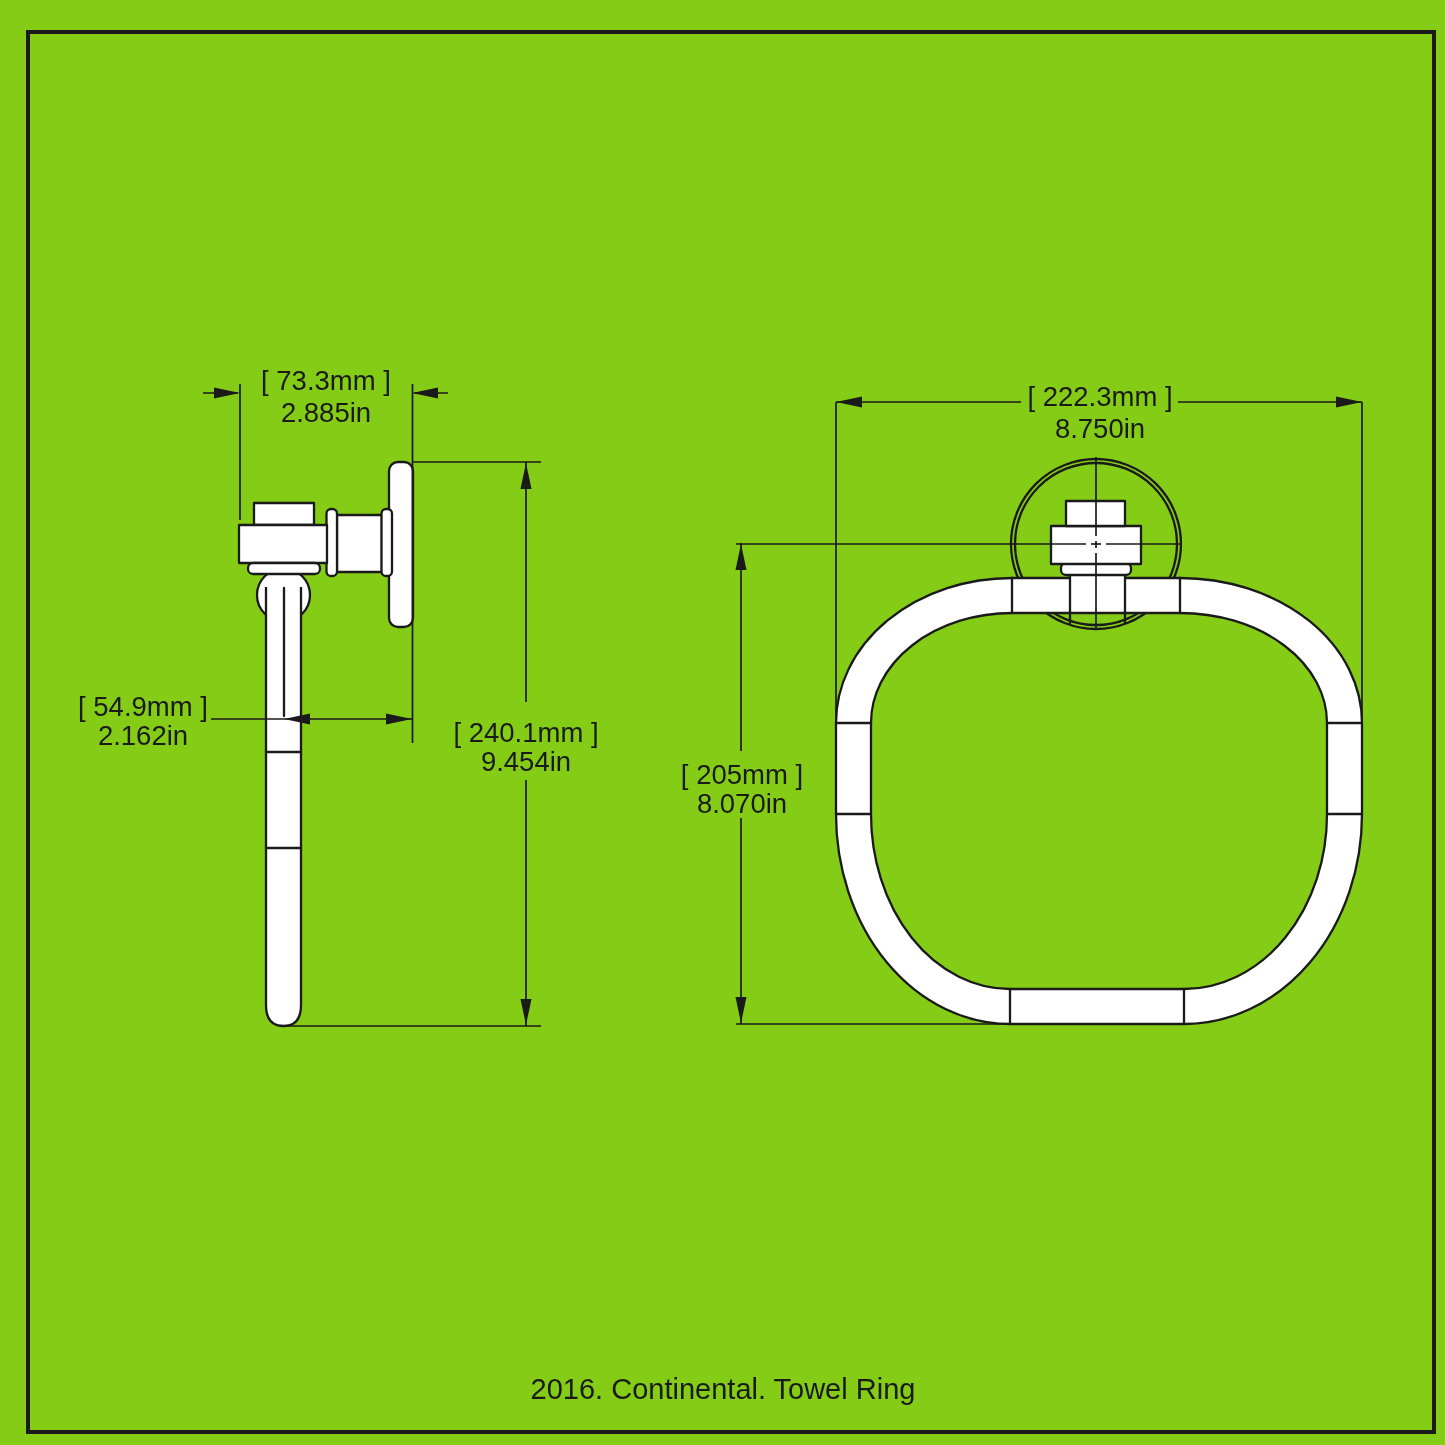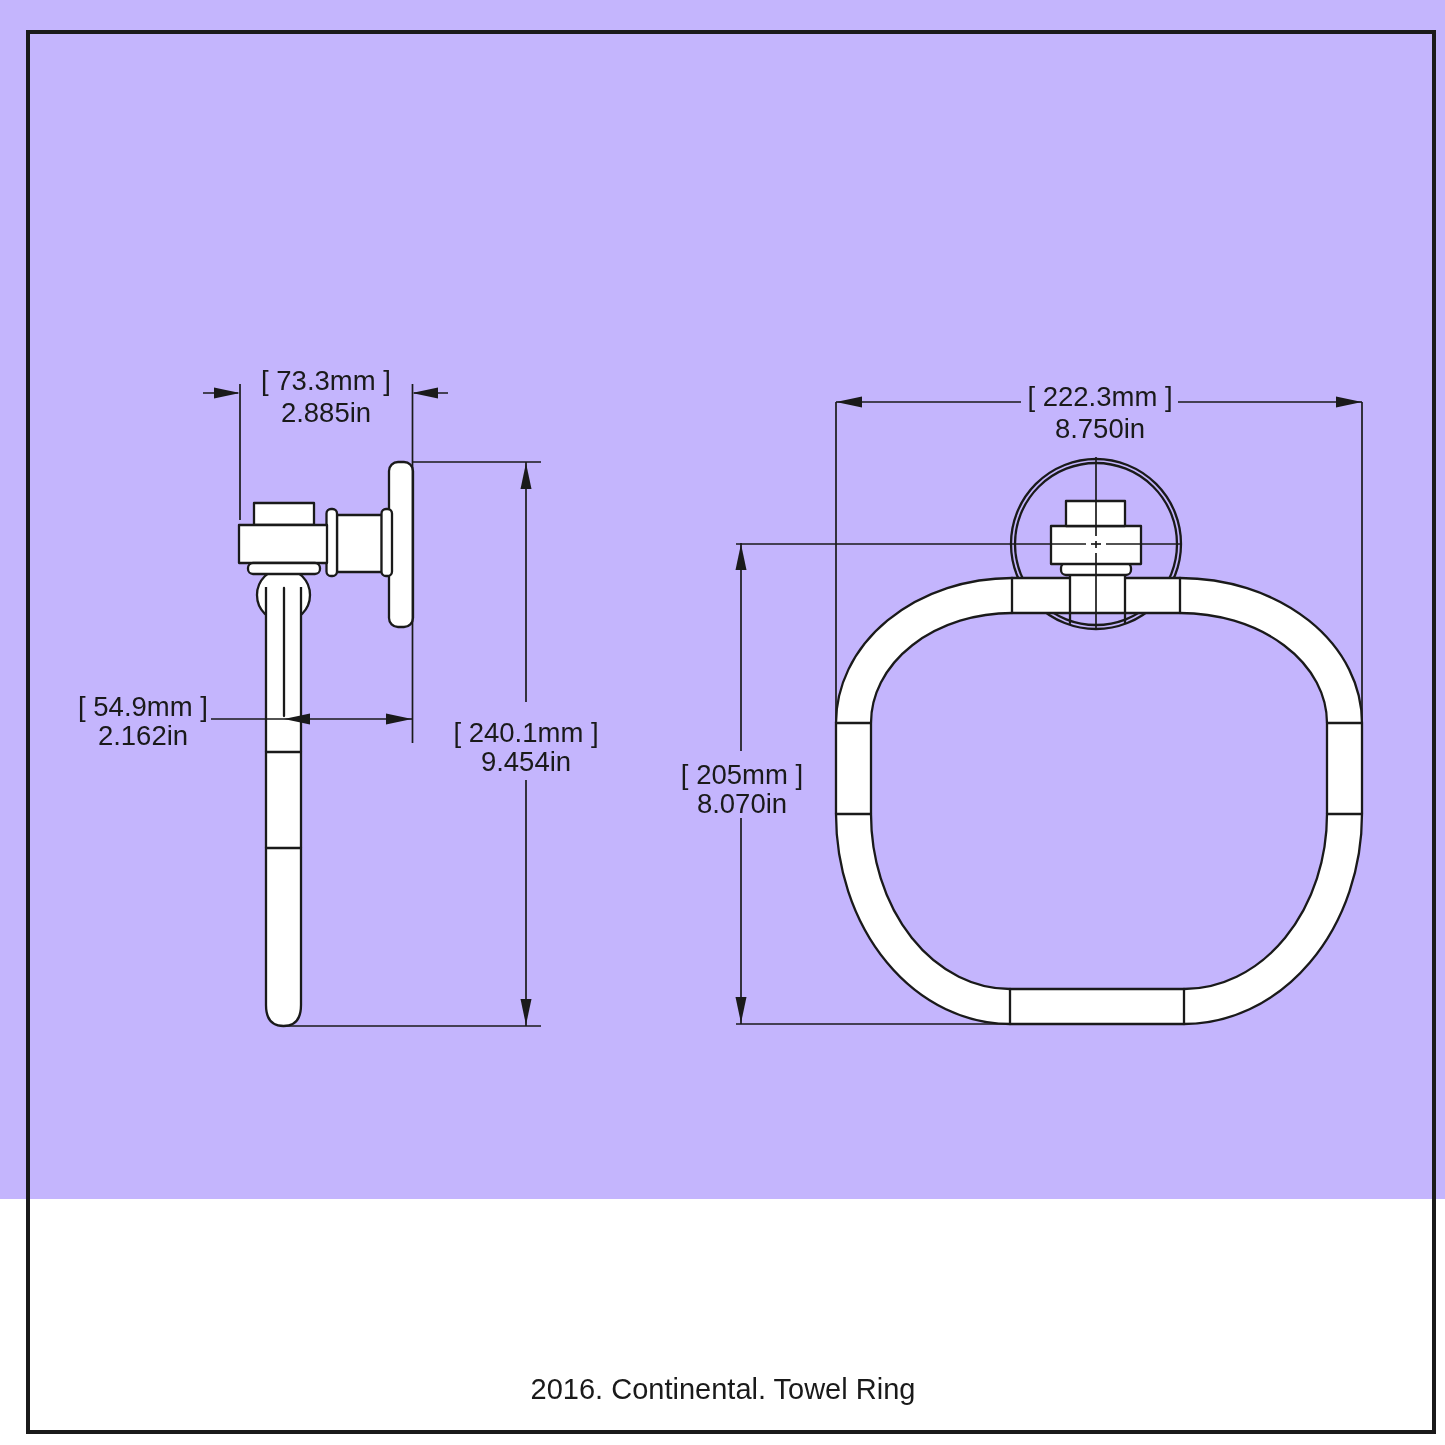--- a/index.html
+++ b/index.html
@@ -5,23 +5,23 @@
   html, body {
     margin: 0;
     padding: 0;
     background: #ffffff;
     width: 1445px;
     height: 1445px;
     overflow: hidden;
   }
   .sheet {
     width: 1445px;
-    height: 1199px;
+    height: 1445px;
     position: relative;
-    background: #c4b5fd;
+    background: #84cc16;
   }
   svg {
     display: block;
   }
   .part    { fill: none; stroke: #1a1a1a; stroke-width: 2.3; stroke-linecap: round; stroke-linejoin: round; }
   .partfill{ fill: #ffffff; stroke: #1a1a1a; stroke-width: 2.3; stroke-linejoin: round; }
   .whitefill { fill: #ffffff; stroke: none; }
   .dim     { fill: none; stroke: #1a1a1a; stroke-width: 1.7; }
   .arrow   { fill: #1a1a1a; stroke: none; }
   .dimtext { font-family: "Liberation Sans", "DejaVu Sans", sans-serif; font-size: 27.5px; fill: #1a1a1a; text-anchor: middle; }

